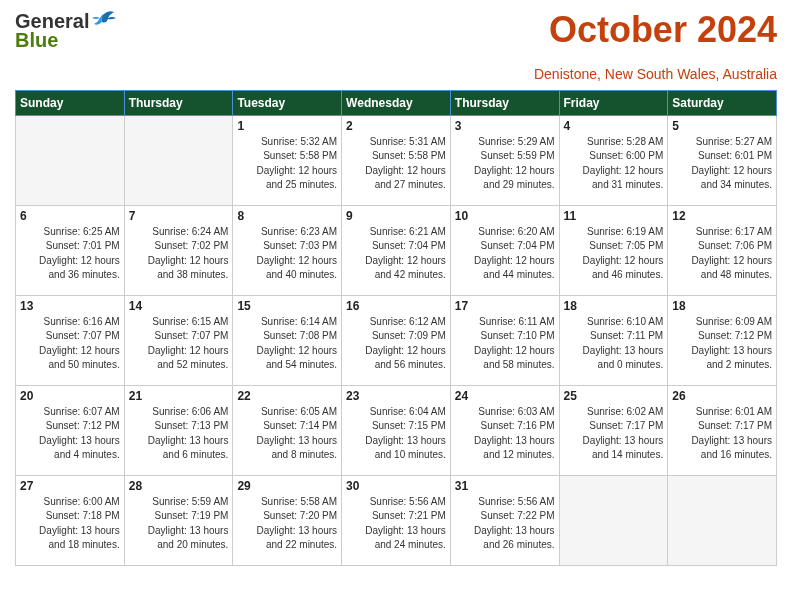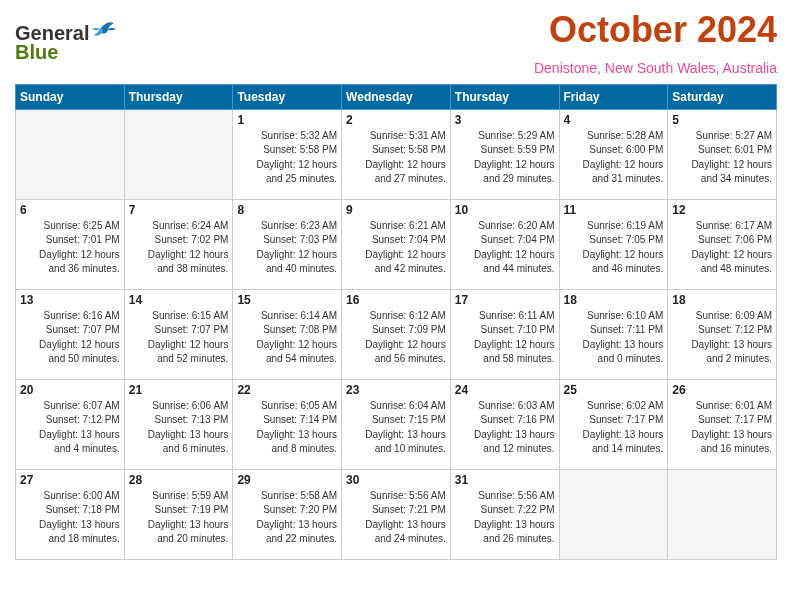--- a/index.html
+++ b/index.html
@@ -6,49 +6,49 @@
     body {
       font-family: Arial, sans-serif;
       background: #fff;
       width: 792px;
       min-height: 612px;
       padding: 10px 15px;
     }
     .header {
       display: flex;
       justify-content: space-between;
-      align-items: center;
+      align-items: flex-start;
       margin-bottom: 8px;
     }
     .logo {
       display: flex;
       flex-direction: column;
       align-items: flex-start;
     }
     .title-section {
       text-align: right;
     }
     .month-title {
       font-size: 36px;
       font-weight: bold;
       color: #c2410c;
       line-height: 1.1;
     }
     .location {
       font-size: 14px;
-      color: #ec4899;
-      margin-top: 10px;
+      color: #c2410c;
+      margin-top: 16px;
     }
     .calendar {
       width: 100%;
       border-collapse: collapse;
       font-size: 10.5px;
     }
     .calendar th {
-      background: #0369a1;
+      background: #14532d;
       color: #fff;
       padding: 5px 4px;
       text-align: left;
       font-size: 12px;
       border: 1px solid #4a90d9;
     }
     .calendar td {
       border: 1px solid #ccc;
       vertical-align: top;
       padding: 3px 4px;

